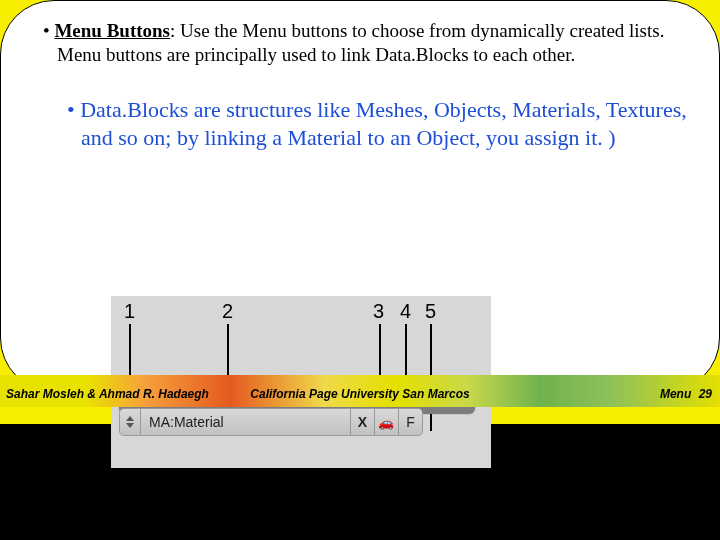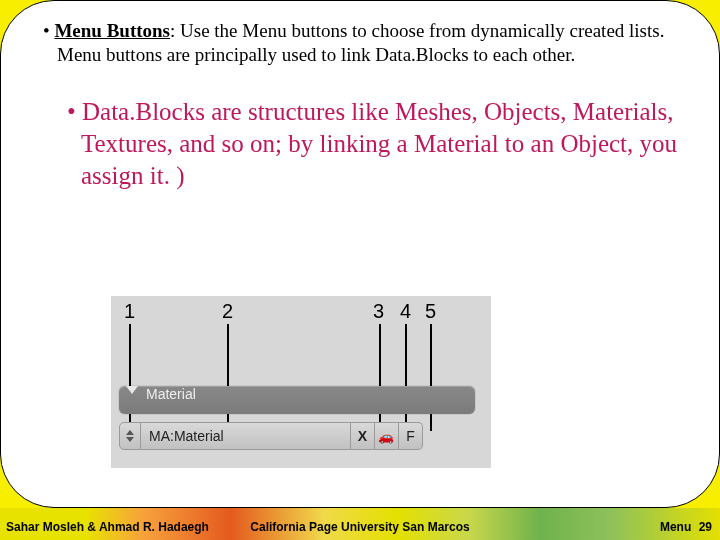--- a/index.html
+++ b/index.html
@@ -3,21 +3,21 @@
 <meta charset="utf-8">
 <style>
   * { box-sizing: border-box; margin: 0; padding: 0; }
   html, body { width: 720px; height: 540px; overflow: hidden; }
   body {
     font-family: "Times New Roman", Times, serif;
     background: #000;
   }
   .slide {
     width: 720px;
-    height: 540px;
+    height: 424px;
     background: #f8ee00;
     position: relative;
     padding-left: 35px;
   }
   .panel {
     position: absolute;
     top: 0;
     left: 0;
     right: 0;
     bottom: 32px;
@@ -32,23 +32,23 @@
     color: #000;
     margin-left: 14px;
     text-indent: -14px;
     padding-left: 14px;
   }
   .menu-label {
     font-weight: bold;
     text-decoration: underline;
   }
   .b2 {
-    font-size: 25px;
+    font-size: 22px;
     line-height: 1.28;
-    color: #be185d;
+    color: #1d4ed8;
     margin-top: 28px;
     margin-left: 38px;
     text-indent: -14px;
     padding-left: 14px;
   }
   .figure {
     position: absolute;
     left: 110px;
     top: 295px;
     width: 380px;
@@ -93,21 +93,21 @@
   }
   .r1-label {
     margin-left: 8px;
     font-family: Arial, sans-serif;
     font-size: 14px;
     color: #eee;
   }
   .ui-row2 {
     position: absolute;
     left: 8px;
-    top: 126px;
+    top: 112px;
     display: flex;
     align-items: flex-start;
     gap: 0;
     height: 28px;
     border-radius: 13px;
   }
   .seg-btn {
     height: 28px;
     background: linear-gradient(#d9d9d9, #c1c1c1);
     border: 1px solid #9a9a9a;
@@ -154,28 +154,29 @@
     border-left: none;
     font-size: 13px;
   }
   .seg-f {
     width: 24px;
     border-left: none;
     border-radius: 0 5px 5px 0;
   }
   .footer {
     position: absolute;
-    left: 0; right: 0; bottom: 0;
+    left: 0; right: 0; bottom: 17px;
     height: 32px;
     background: linear-gradient(90deg,
       #e8e200 0%, #e8e200 12%,
       #f7a13c 20%, #e45a1f 32%,
       #f0d94a 45%, #e4e000 55%,
       #c9d84a 65%, #6fb24d 75%,
       #8fc15a 85%, #e4e000 100%);
+    font-style: italic;
   }
   .f-left, .f-mid, .f-right {
     position: absolute;
     bottom: 6px;
     font-family: Arial, sans-serif;
     font-size: 12px;
     font-weight: bold;
     color: #000;
     white-space: nowrap;
   }

